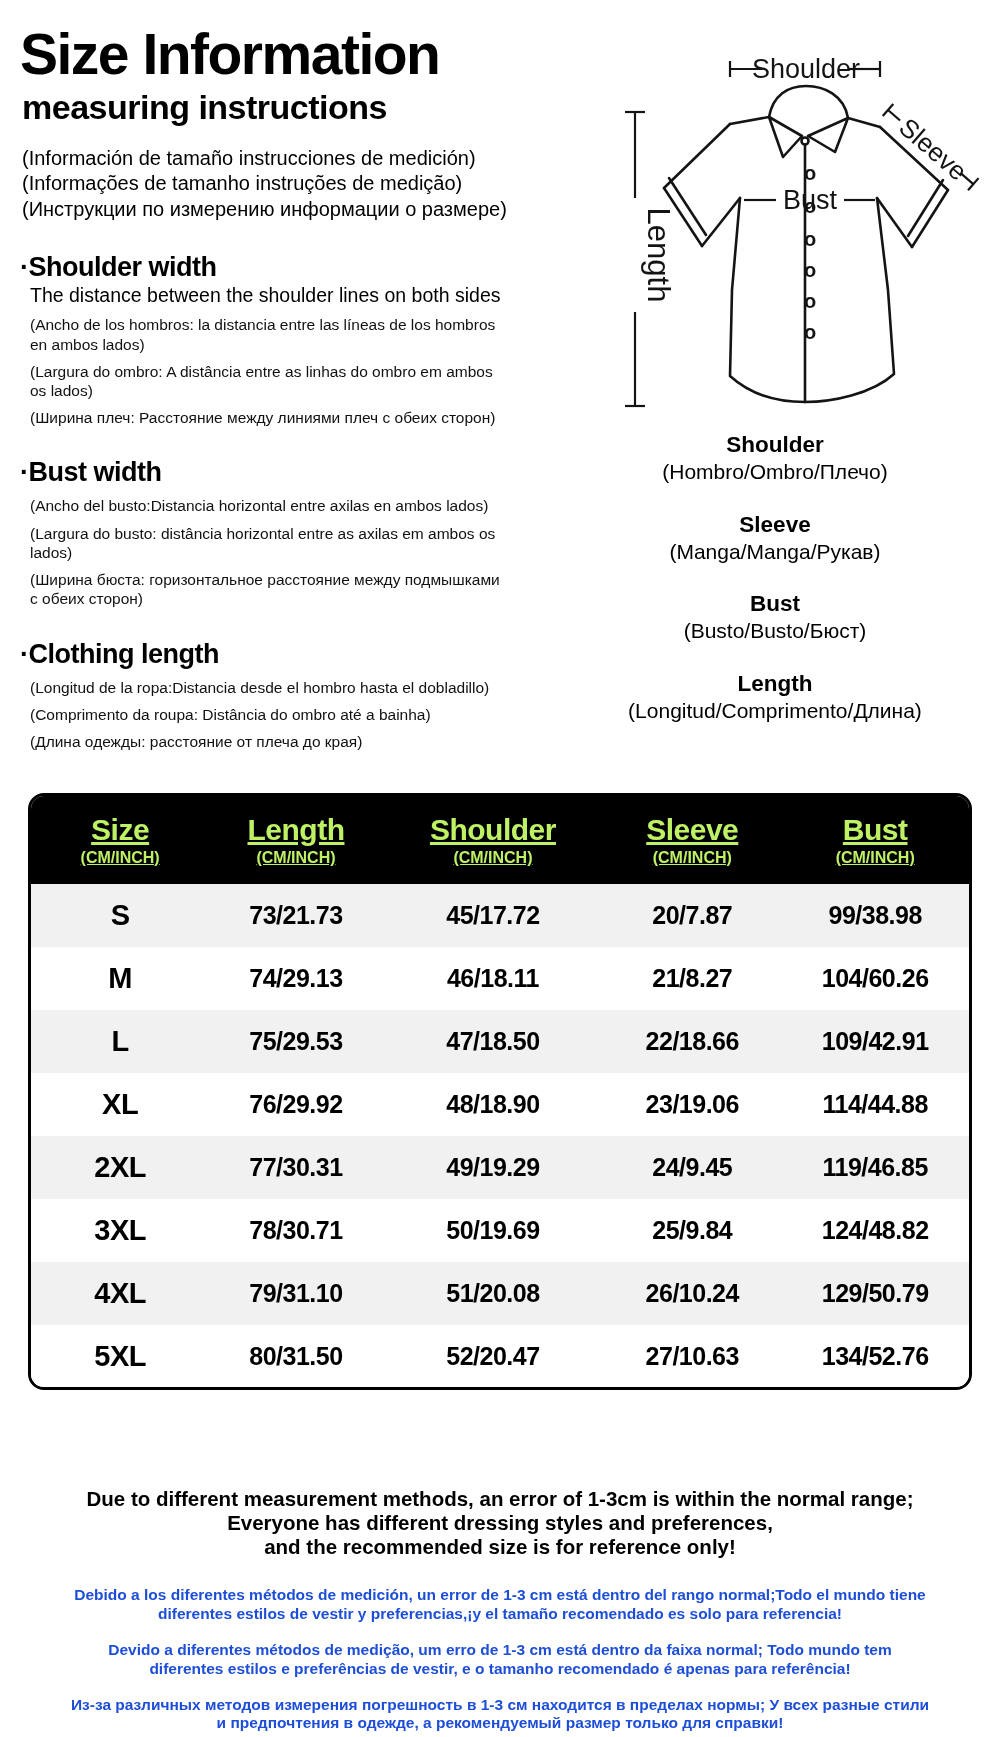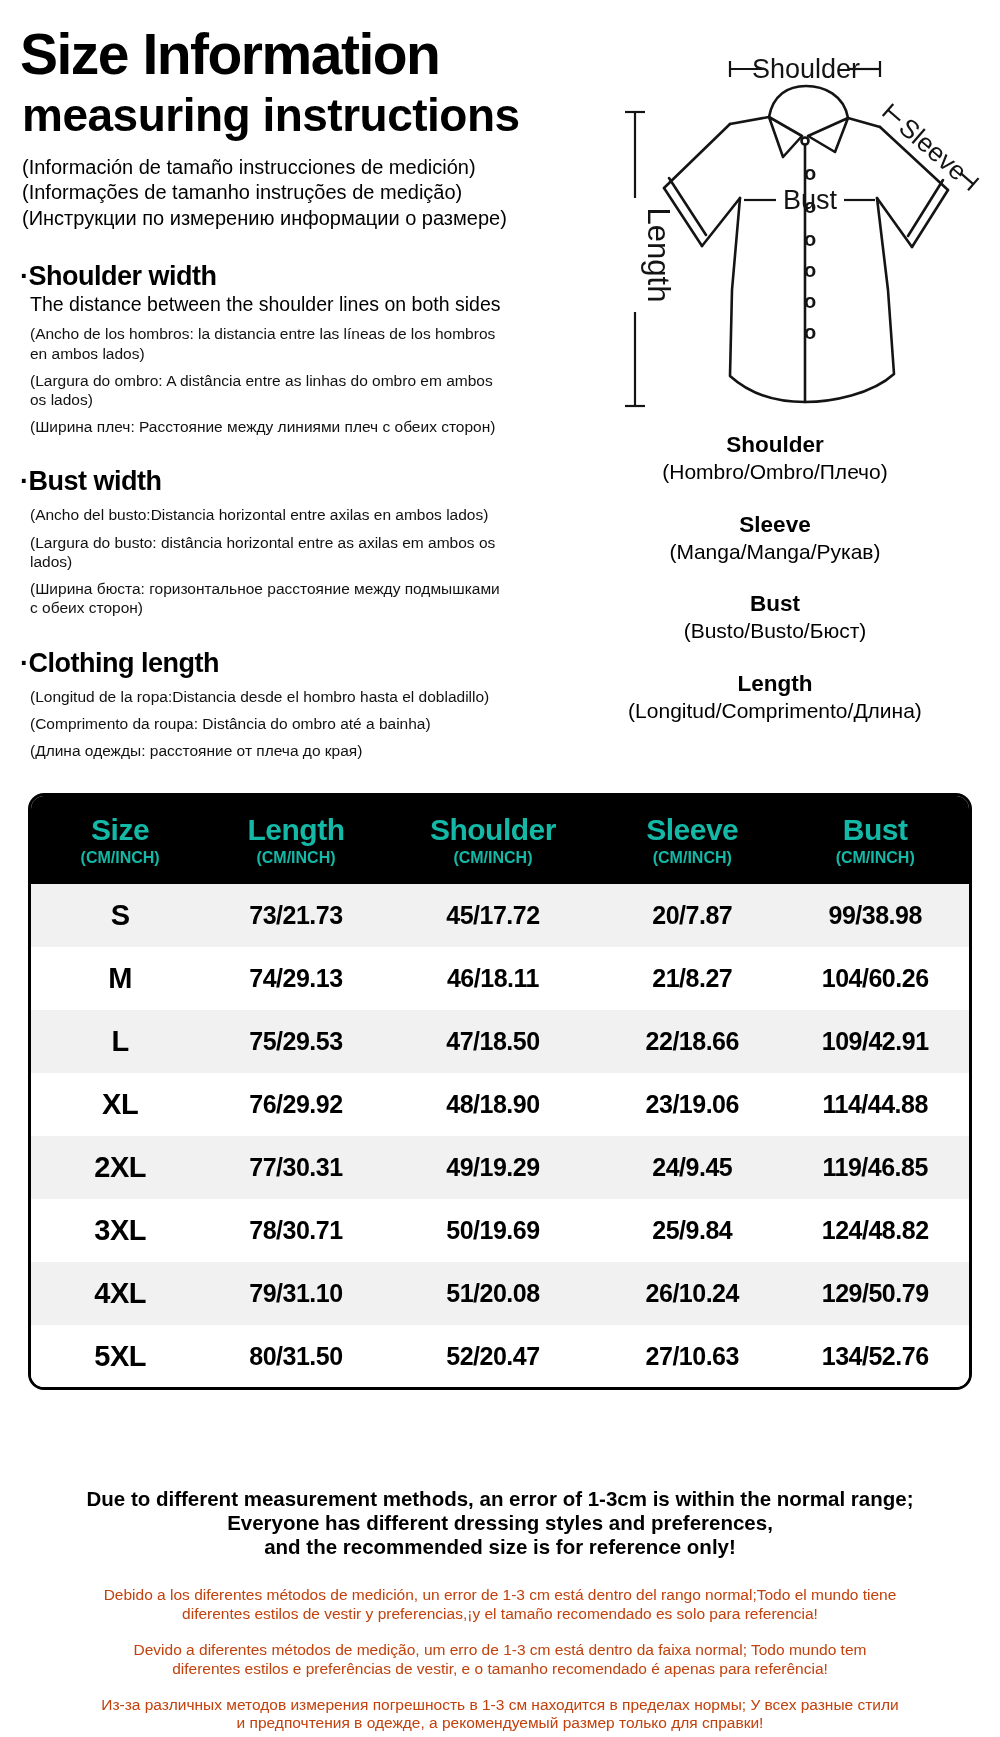--- a/index.html
+++ b/index.html
@@ -3,21 +3,21 @@
 <meta charset="utf-8">
 <style>
   html,body { margin:0; padding:0; background:#fff; }
   .page {
     position:relative; width:1000px; height:1737px; background:#fff;
     font-family:"Liberation Sans", sans-serif; color:#000; overflow:hidden;padding-left:20px;
   }
   
   .left-col { position:absolute; left:20px; top:24px; width:545px; }
   .title { font-size:57px; font-weight:700; letter-spacing:-1.5px; line-height:1.08; margin:0; }
-  .subtitle { font-size:46px; font-weight:700; margin:2px 0 13px 2px; letter-spacing:-0.5px; }
+  .subtitle { font-size:34px; font-weight:700; margin:2px 0 19px 2px; letter-spacing:-0.5px; }
   .trans { font-size:20px; line-height:1.28; margin-left:2px; }
   .section { margin-top:30px; }
   .sec-title { font-size:27px; font-weight:700; letter-spacing:-0.5px; }
   .sec-desc { font-size:19.5px; margin:1px 0 6px 10px; }
   .sec-note { font-size:15.5px; line-height:1.24; margin:8px 0 0 10px; max-width:478px; color:#111; }
   
   .diagram { position:absolute; left:552px; top:40px; width:446px; height:386px; }
   .diagram svg { width:100%; height:100%; }
   .shirt-line { fill:none; stroke:#141414; stroke-width:2.6; stroke-linejoin:round; stroke-linecap:round; }
   .dim-line { stroke:#141414; stroke-width:2.2; }
@@ -27,38 +27,38 @@
   .legend-item { margin-bottom:24px; }
   .legend-term { font-size:22.5px; font-weight:700; line-height:1.3; }
   .legend-trans { font-size:21px; line-height:1.25; }
   
   .size-table {
     position:absolute; left:28px; top:793px; width:944px; height:597px;
     border:3px solid #000; border-radius:16px; overflow:hidden; background:#fff; box-sizing:border-box;
   }
   .thead {
     display:grid; grid-template-columns:19% 18.5% 23.5% 19% 20%;
-    background:#000; color:#14b8a6; height:88px; align-items:center;
+    background:#000; color:#bef264; height:88px; align-items:center;text-decoration:underline;
   }
   .th { text-align:center; }
   .th-label { font-size:30px; font-weight:700; line-height:1.1; letter-spacing:-0.5px; }
   .th-unit { font-size:16px; font-weight:700; margin-top:3px; }
   .trow {
     display:grid; grid-template-columns:19% 18.5% 23.5% 19% 20%;
     height:63px; align-items:center; text-align:center; background:#fff;
   }
   .trow.alt { background:#f1f1f1; }
   .td { font-size:25px; font-weight:700; letter-spacing:-0.5px; }
   .td-size { font-size:29px; }
   
   .footer { position:absolute; left:0; top:1487px; width:1000px; text-align:center; }
   .f-bold { margin-bottom:27px; }
   .f-bold div { font-size:20.5px; font-weight:700; line-height:1.17; }
   .f-note { margin-bottom:17px; }
-  .f-note div { font-size:15.5px; line-height:1.22; color:#c2410c; }
+  .f-note div { font-size:15.5px; line-height:1.22; color:#1d4ed8;font-weight:bold; }
 </style>
 </head>
 <body>
 
 <div class="page">
 
   <div class="left-col">
     <h1 class="title">Size Information</h1>
     <div class="subtitle">measuring instructions</div>
     <div class="trans">(Información de tamaño instrucciones de medición)</div>

